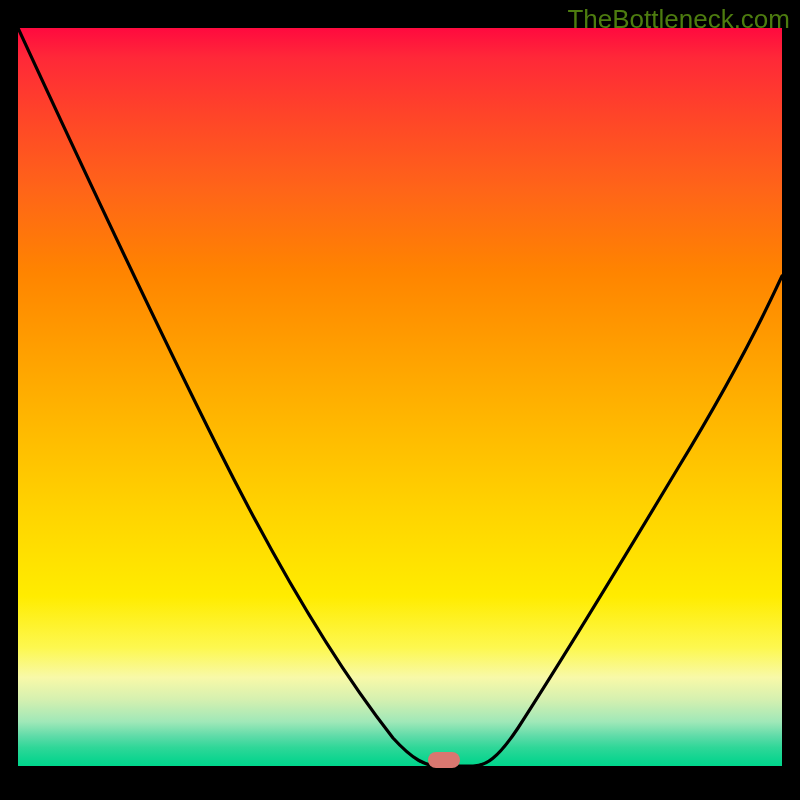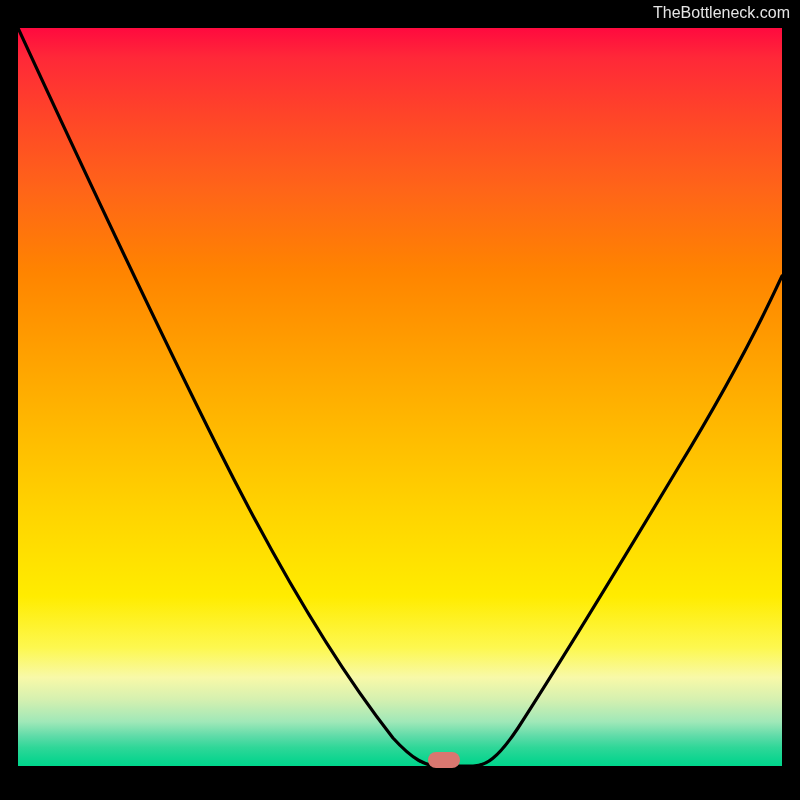--- a/index.html
+++ b/index.html
@@ -20,22 +20,22 @@
       width: 800px;
       height: 800px;
       background: #000;
       position: relative;
     }
 
     .watermark {
       position: absolute;
       top: 4px;
       right: 10px;
-      color: #e5e5e5;
-      font-size: 16px;
+      color: #4d7c0f;
+      font-size: 26px;
       font-weight: 500;
       z-index: 10;
     }
 
     .plot-area {
       position: absolute;
       left: 18px;
       top: 28px;
       width: 764px;
       height: 738px;

